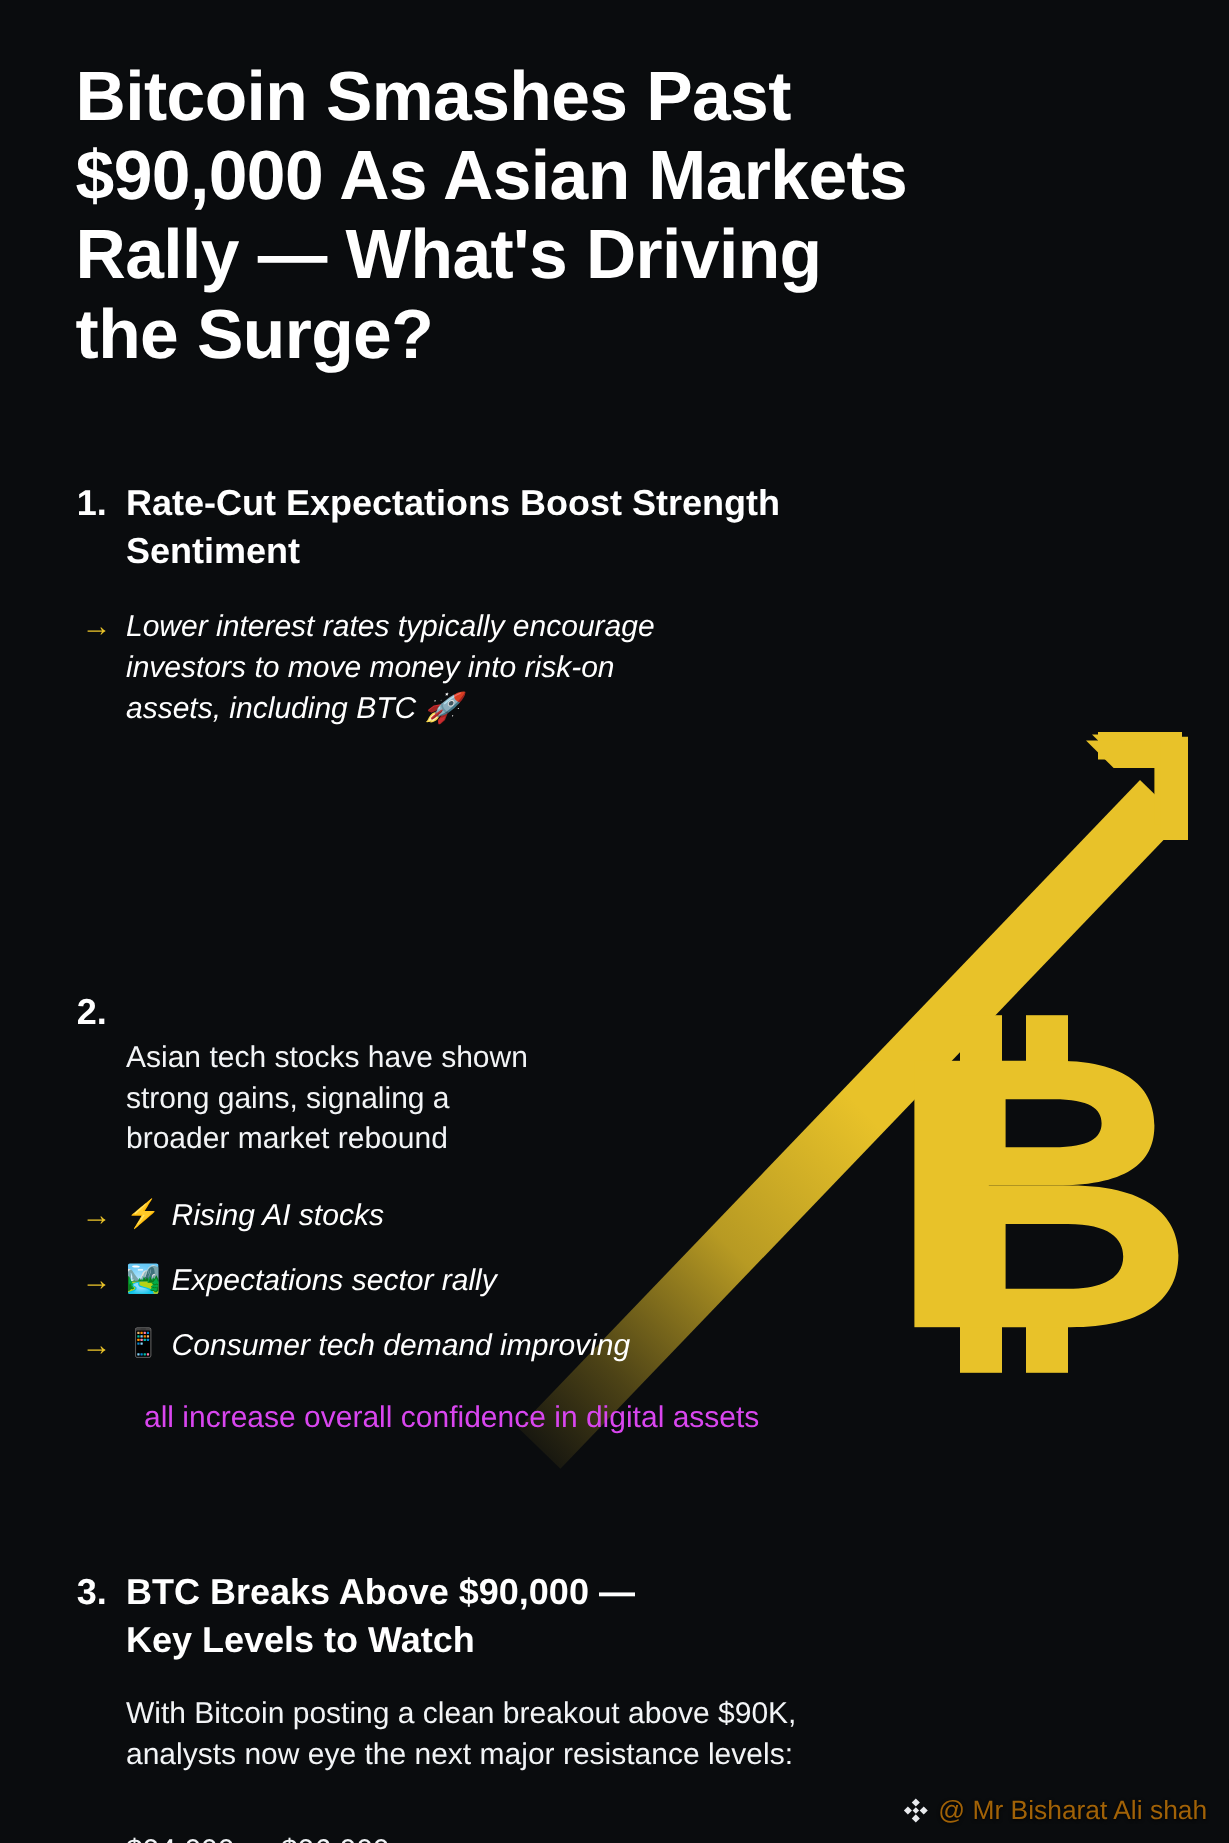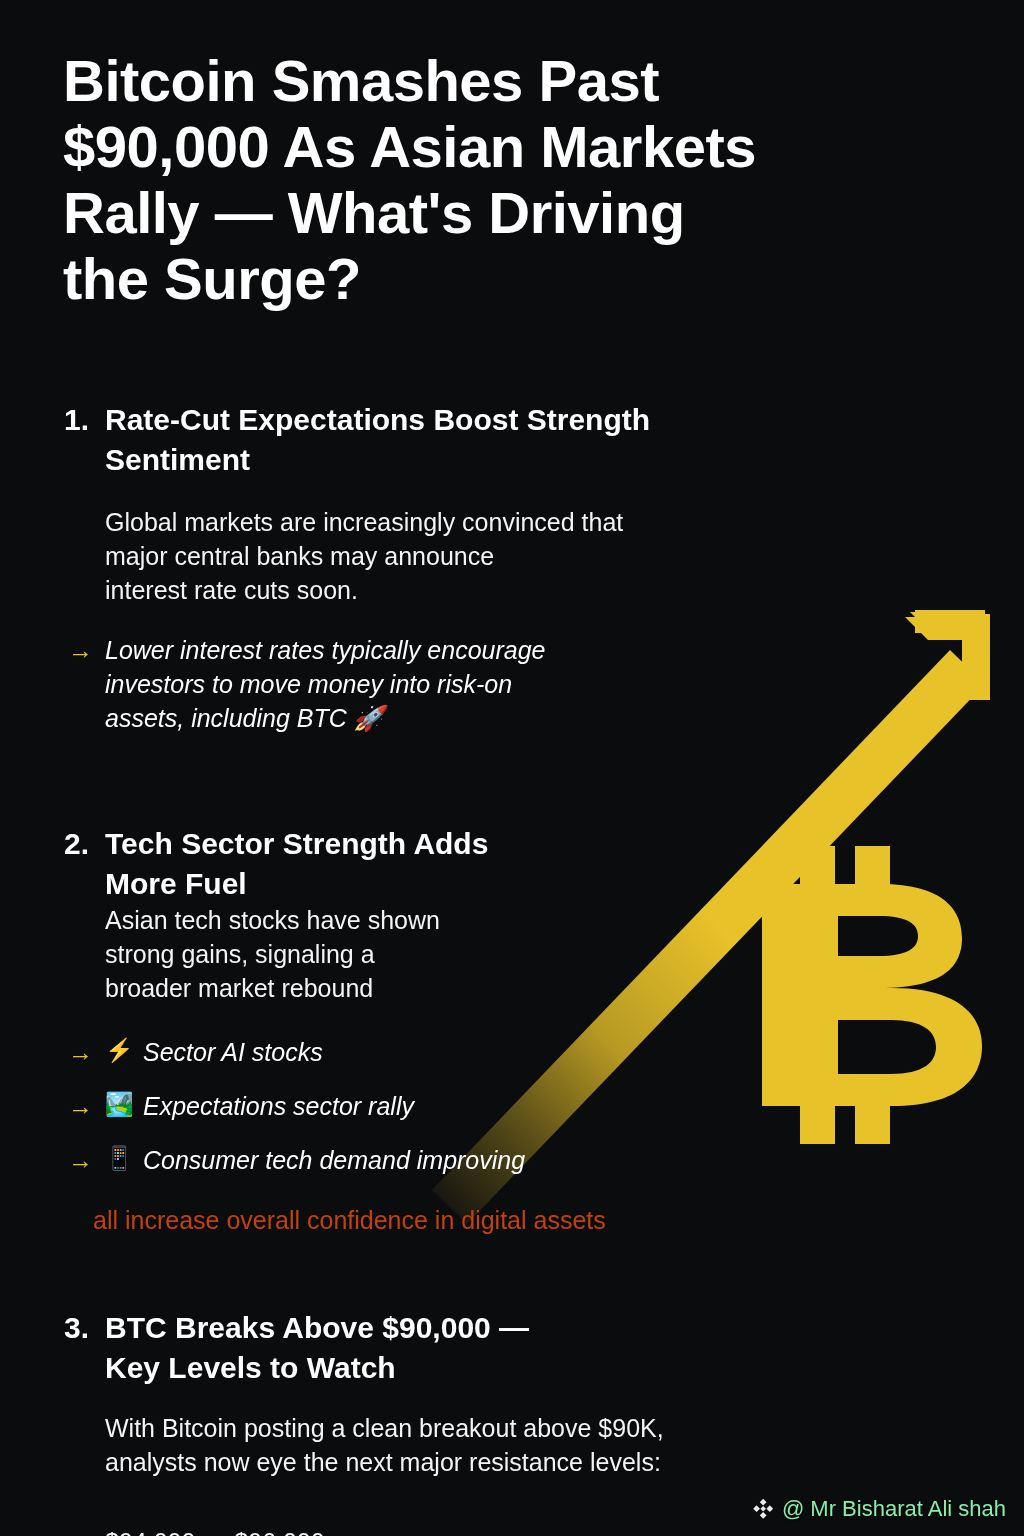--- a/index.html
+++ b/index.html
@@ -100,34 +100,34 @@
   }
   .bullet .emoji {
     flex:0 0 auto;
     width:38px;
     font-size:23px;
     line-height:1.36;
     text-align:left;
   }
 
   .trailing {
-    color:#c2410c;
-    font-size:25px;
-    line-height:1.36;
-    padding-left:93px;
+    color:#d946ef;
+    font-size:25px;
+    line-height:1.36;
+    padding-left:120px;
   }
 
   
   .watermark {
     position:absolute;
     right:18px; bottom:14px;
     display:flex;
     align-items:center;
     gap:8px;
-    color:#86efac;
+    color:#a16207;
     font-size:22px;
     font-weight:400;
     z-index:5;
     text-shadow:0 1px 3px rgba(0,0,0,.9);
   }
   .wm-logo { width:22px; height:22px; display:block; }
   .wm-text { white-space:nowrap; }
 
   
   .cutoff {
@@ -200,45 +200,40 @@
 $90,000 As Asian Markets
 Rally — What's Driving
 the Surge?</h1>
 
     <div class="section" style="top:400px;">
       <div class="sec-head">
         <span class="sec-num">1.</span>
         <span class="sec-title">Rate-Cut Expectations Boost Strength
 Sentiment</span>
       </div>
-      <p class="para" style="margin-top:26px;">Global markets are increasingly convinced that
-major central banks may announce
-interest rate cuts soon.</p>
       <div class="bullet" style="margin-top:26px;">
         <span class="arrow">→</span>
         <span class="btext">Lower interest rates typically encourage
 investors to move money into risk-on
 assets, including BTC 🚀</span>
       </div>
     </div>
 
     <div class="section" style="top:824px;">
       <div class="sec-head">
         <span class="sec-num">2.</span>
-        <span class="sec-title">Tech Sector Strength Adds
-More Fuel</span>
       </div>
       <p class="para" style="">Asian tech stocks have shown
 strong gains, signaling a
 broader market rebound</p>
 
       <div class="bullet" style="margin-top:30px;">
         <span class="arrow">→</span>
         <span class="emoji">⚡</span>
-        <span class="btext">Sector AI stocks</span>
+        <span class="btext">Rising AI stocks</span>
       </div>
       <div class="bullet" style="margin-top:20px;">
         <span class="arrow">→</span>
         <span class="emoji">🏞️</span>
         <span class="btext">Expectations sector rally</span>
       </div>
       <div class="bullet" style="margin-top:20px;">
         <span class="arrow">→</span>
         <span class="emoji">📱</span>
         <span class="btext">Consumer tech demand improving</span>

